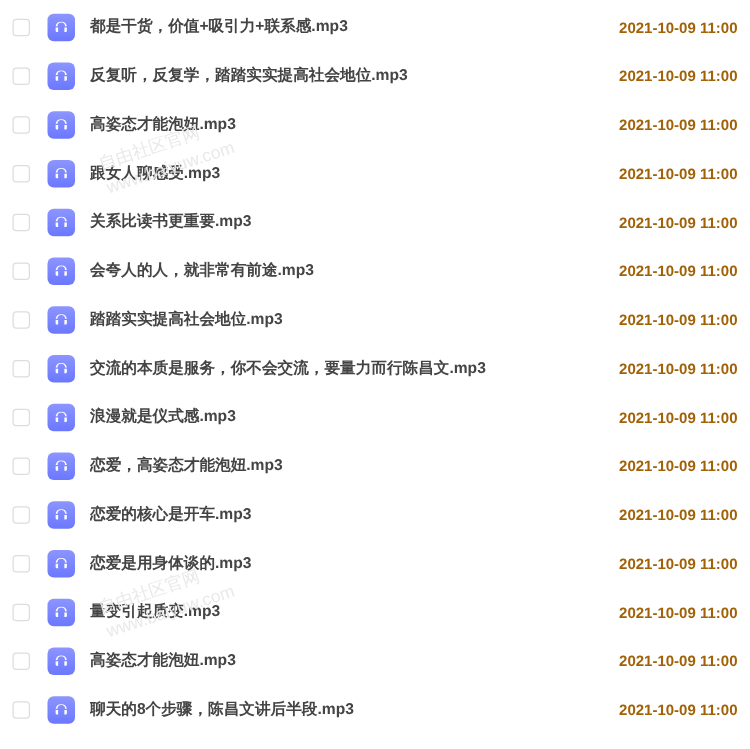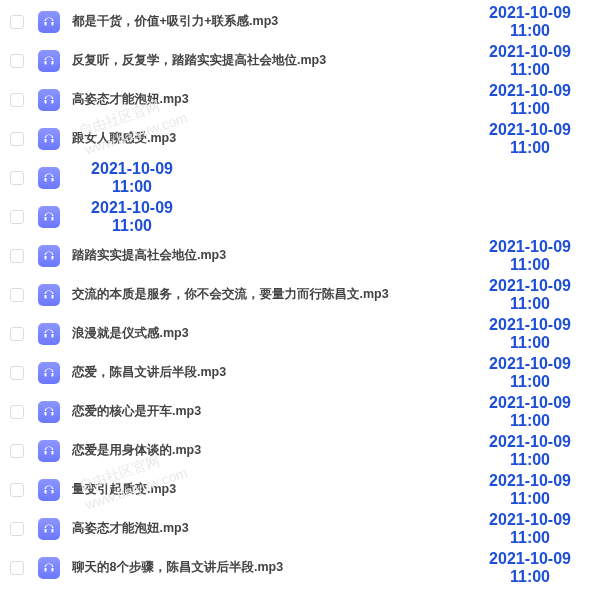--- a/index.html
+++ b/index.html
@@ -44,23 +44,23 @@
   flex: 1;
   color: #444;
   font-size: 12.5px;
   white-space: nowrap;
   overflow: hidden;
   text-overflow: ellipsis;
   cursor: pointer;
 }
 .filedate {
   width: 120px;
-  text-align: center;
-  color: #1d4ed8;
-  font-size: 16px;
+  text-align: right;
+  color: #a16207;
+  font-size: 12px;
   flex-shrink: 0;
 }
 .watermark {
   position: absolute;
   color: #e9e9e9;
   font-size: 14px;
   transform: rotate(-18deg);
   pointer-events: none;
   user-select: none;
   line-height: 1.4;
@@ -136,32 +136,34 @@
 
   <div class="file-row">
     <div class="checkbox"></div>
     <div class="file-icon">
       <svg viewBox="0 0 24 24">
           <path d="M12 3C8 3 4.5 5.5 3 9c1.5 3.5 5 6 9 6s7.5-2.5 9-6c-1.5-3.5-5-6-9-6zm0 2c3 0 5.7 1.8 7 4-1.3 2.2-4 4-7 4s-5.7-1.8-7-4c1.3-2.2 4-4 7-4zm-4 12v4h2v-2h4v2h2v-4H8z" opacity="0"></path>
           <path d="M7 4c-2.5 1-4 3.3-4 6s1.5 5 4 6V4zm10 0v12c2.5-1 4-3.3 4-6s-1.5-5-4-6zM10 3h4c1 0 1 1 1 1v12s0 1-1 1h-4c-1 0-1-1-1-1V4s0-1 1-1z" opacity="0"></path>
           <path d="M12 3a9 9 0 0 0-9 7h3a6 6 0 0 1 12 0h3a9 9 0 0 0-9-7zM3 12v5a2 2 0 0 0 2 2h2v-7H3zm14 0v7h2a2 2 0 0 0 2-2v-5h-4z"></path>
         </svg>
     </div>
-    <div class="filedate">2021-10-09 11:00</div>
-  </div>
-
-  <div class="file-row">
-    <div class="checkbox"></div>
-    <div class="file-icon">
-      <svg viewBox="0 0 24 24">
-          <path d="M12 3C8 3 4.5 5.5 3 9c1.5 3.5 5 6 9 6s7.5-2.5 9-6c-1.5-3.5-5-6-9-6zm0 2c3 0 5.7 1.8 7 4-1.3 2.2-4 4-7 4s-5.7-1.8-7-4c1.3-2.2 4-4 7-4zm-4 12v4h2v-2h4v2h2v-4H8z" opacity="0"></path>
-          <path d="M7 4c-2.5 1-4 3.3-4 6s1.5 5 4 6V4zm10 0v12c2.5-1 4-3.3 4-6s-1.5-5-4-6zM10 3h4c1 0 1 1 1 1v12s0 1-1 1h-4c-1 0-1-1-1-1V4s0-1 1-1z" opacity="0"></path>
-          <path d="M12 3a9 9 0 0 0-9 7h3a6 6 0 0 1 12 0h3a9 9 0 0 0-9-7zM3 12v5a2 2 0 0 0 2 2h2v-7H3zm14 0v7h2a2 2 0 0 0 2-2v-5h-4z"></path>
-        </svg>
-    </div>
+    <div class="filename">关系比读书更重要.mp3</div>
+    <div class="filedate">2021-10-09 11:00</div>
+  </div>
+
+  <div class="file-row">
+    <div class="checkbox"></div>
+    <div class="file-icon">
+      <svg viewBox="0 0 24 24">
+          <path d="M12 3C8 3 4.5 5.5 3 9c1.5 3.5 5 6 9 6s7.5-2.5 9-6c-1.5-3.5-5-6-9-6zm0 2c3 0 5.7 1.8 7 4-1.3 2.2-4 4-7 4s-5.7-1.8-7-4c1.3-2.2 4-4 7-4zm-4 12v4h2v-2h4v2h2v-4H8z" opacity="0"></path>
+          <path d="M7 4c-2.5 1-4 3.3-4 6s1.5 5 4 6V4zm10 0v12c2.5-1 4-3.3 4-6s-1.5-5-4-6zM10 3h4c1 0 1 1 1 1v12s0 1-1 1h-4c-1 0-1-1-1-1V4s0-1 1-1z" opacity="0"></path>
+          <path d="M12 3a9 9 0 0 0-9 7h3a6 6 0 0 1 12 0h3a9 9 0 0 0-9-7zM3 12v5a2 2 0 0 0 2 2h2v-7H3zm14 0v7h2a2 2 0 0 0 2-2v-5h-4z"></path>
+        </svg>
+    </div>
+    <div class="filename">会夸人的人，就非常有前途.mp3</div>
     <div class="filedate">2021-10-09 11:00</div>
   </div>
 
   <div class="file-row">
     <div class="checkbox"></div>
     <div class="file-icon">
       <svg viewBox="0 0 24 24">
           <path d="M12 3C8 3 4.5 5.5 3 9c1.5 3.5 5 6 9 6s7.5-2.5 9-6c-1.5-3.5-5-6-9-6zm0 2c3 0 5.7 1.8 7 4-1.3 2.2-4 4-7 4s-5.7-1.8-7-4c1.3-2.2 4-4 7-4zm-4 12v4h2v-2h4v2h2v-4H8z" opacity="0"></path>
           <path d="M7 4c-2.5 1-4 3.3-4 6s1.5 5 4 6V4zm10 0v12c2.5-1 4-3.3 4-6s-1.5-5-4-6zM10 3h4c1 0 1 1 1 1v12s0 1-1 1h-4c-1 0-1-1-1-1V4s0-1 1-1z" opacity="0"></path>
           <path d="M12 3a9 9 0 0 0-9 7h3a6 6 0 0 1 12 0h3a9 9 0 0 0-9-7zM3 12v5a2 2 0 0 0 2 2h2v-7H3zm14 0v7h2a2 2 0 0 0 2-2v-5h-4z"></path>
@@ -199,21 +201,21 @@
 
   <div class="file-row">
     <div class="checkbox"></div>
     <div class="file-icon">
       <svg viewBox="0 0 24 24">
           <path d="M12 3C8 3 4.5 5.5 3 9c1.5 3.5 5 6 9 6s7.5-2.5 9-6c-1.5-3.5-5-6-9-6zm0 2c3 0 5.7 1.8 7 4-1.3 2.2-4 4-7 4s-5.7-1.8-7-4c1.3-2.2 4-4 7-4zm-4 12v4h2v-2h4v2h2v-4H8z" opacity="0"></path>
           <path d="M7 4c-2.5 1-4 3.3-4 6s1.5 5 4 6V4zm10 0v12c2.5-1 4-3.3 4-6s-1.5-5-4-6zM10 3h4c1 0 1 1 1 1v12s0 1-1 1h-4c-1 0-1-1-1-1V4s0-1 1-1z" opacity="0"></path>
           <path d="M12 3a9 9 0 0 0-9 7h3a6 6 0 0 1 12 0h3a9 9 0 0 0-9-7zM3 12v5a2 2 0 0 0 2 2h2v-7H3zm14 0v7h2a2 2 0 0 0 2-2v-5h-4z"></path>
         </svg>
     </div>
-    <div class="filename">恋爱，陈昌文讲后半段.mp3</div>
+    <div class="filename">恋爱，高姿态才能泡妞.mp3</div>
     <div class="filedate">2021-10-09 11:00</div>
   </div>
 
   <div class="file-row">
     <div class="checkbox"></div>
     <div class="file-icon">
       <svg viewBox="0 0 24 24">
           <path d="M12 3C8 3 4.5 5.5 3 9c1.5 3.5 5 6 9 6s7.5-2.5 9-6c-1.5-3.5-5-6-9-6zm0 2c3 0 5.7 1.8 7 4-1.3 2.2-4 4-7 4s-5.7-1.8-7-4c1.3-2.2 4-4 7-4zm-4 12v4h2v-2h4v2h2v-4H8z" opacity="0"></path>
           <path d="M7 4c-2.5 1-4 3.3-4 6s1.5 5 4 6V4zm10 0v12c2.5-1 4-3.3 4-6s-1.5-5-4-6zM10 3h4c1 0 1 1 1 1v12s0 1-1 1h-4c-1 0-1-1-1-1V4s0-1 1-1z" opacity="0"></path>
           <path d="M12 3a9 9 0 0 0-9 7h3a6 6 0 0 1 12 0h3a9 9 0 0 0-9-7zM3 12v5a2 2 0 0 0 2 2h2v-7H3zm14 0v7h2a2 2 0 0 0 2-2v-5h-4z"></path>

